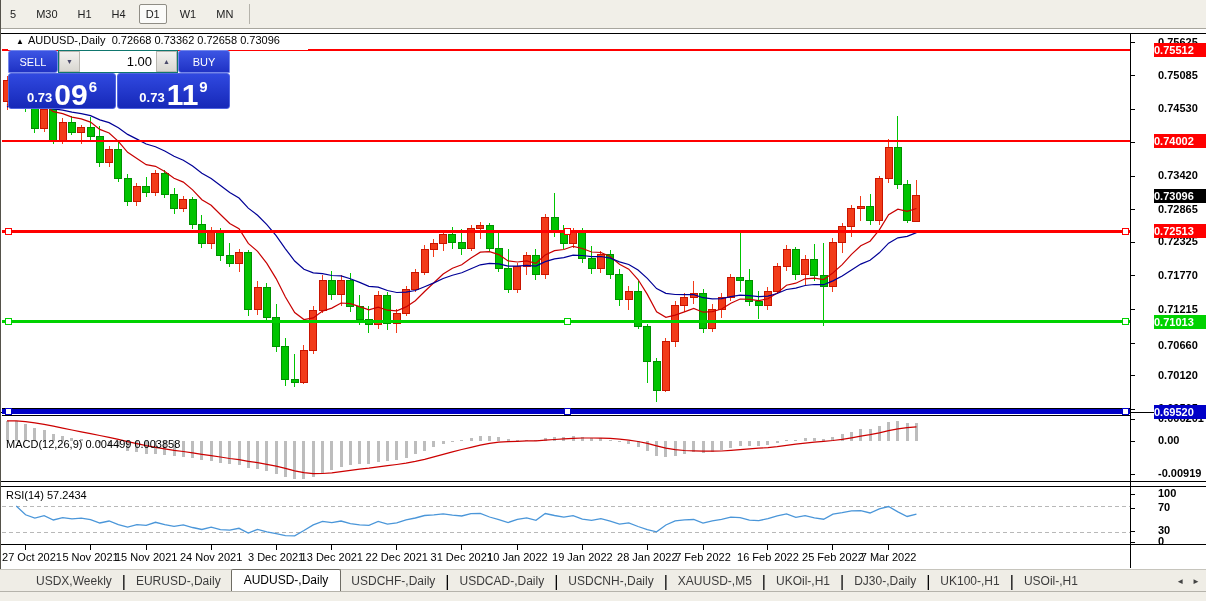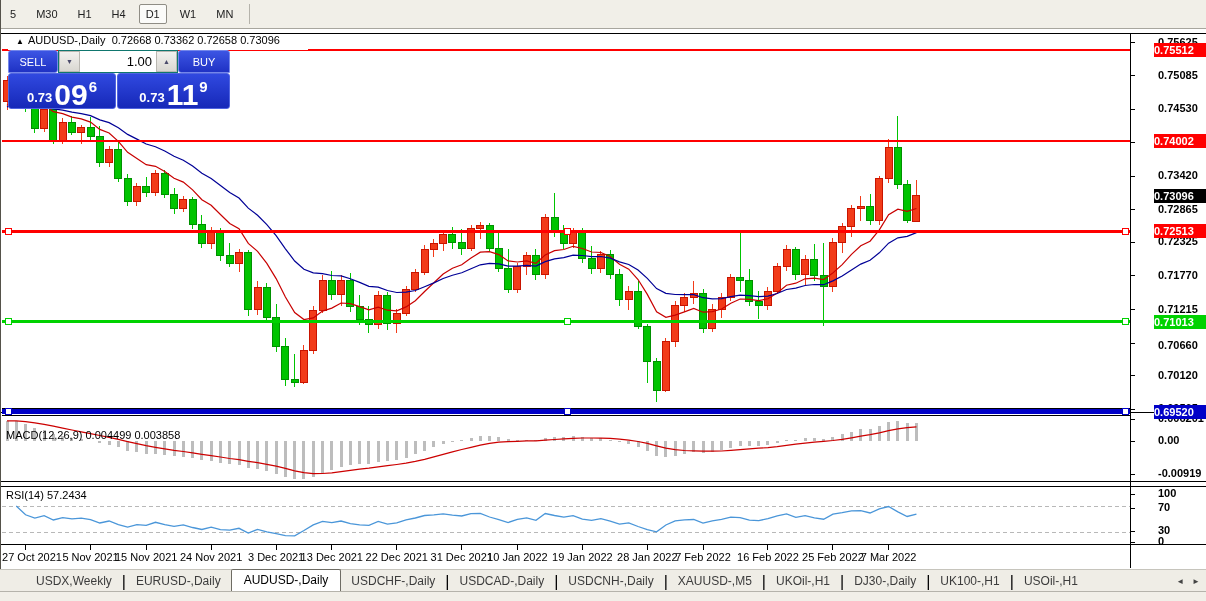--- a/index.html
+++ b/index.html
@@ -461,21 +461,21 @@
       <span class="big">09</span>
       <span class="sup">6</span>
     </div>
     <div class="tw-price twp-buy">
       <span class="small">0.73</span>
       <span class="big">11</span>
       <span class="sup">9</span>
     </div>
   </div>
 
-  <div class="pane-label" style="left:6px;top:429px;">
+  <div class="pane-label" style="left:6px;top:438px;">
     <span>MACD(12,26,9)</span>
     <span>0.004499</span>
     <span>0.003858</span>
   </div>
   <div class="pane-label" style="left:6px;top:489px;">
     <span>RSI(14)</span>
     <span>57.2434</span>
   </div>
 
   <div id="price-axis" style="position:absolute;left:1131px;top:33px;width:75px;height:535px;z-index:2;"></div>

